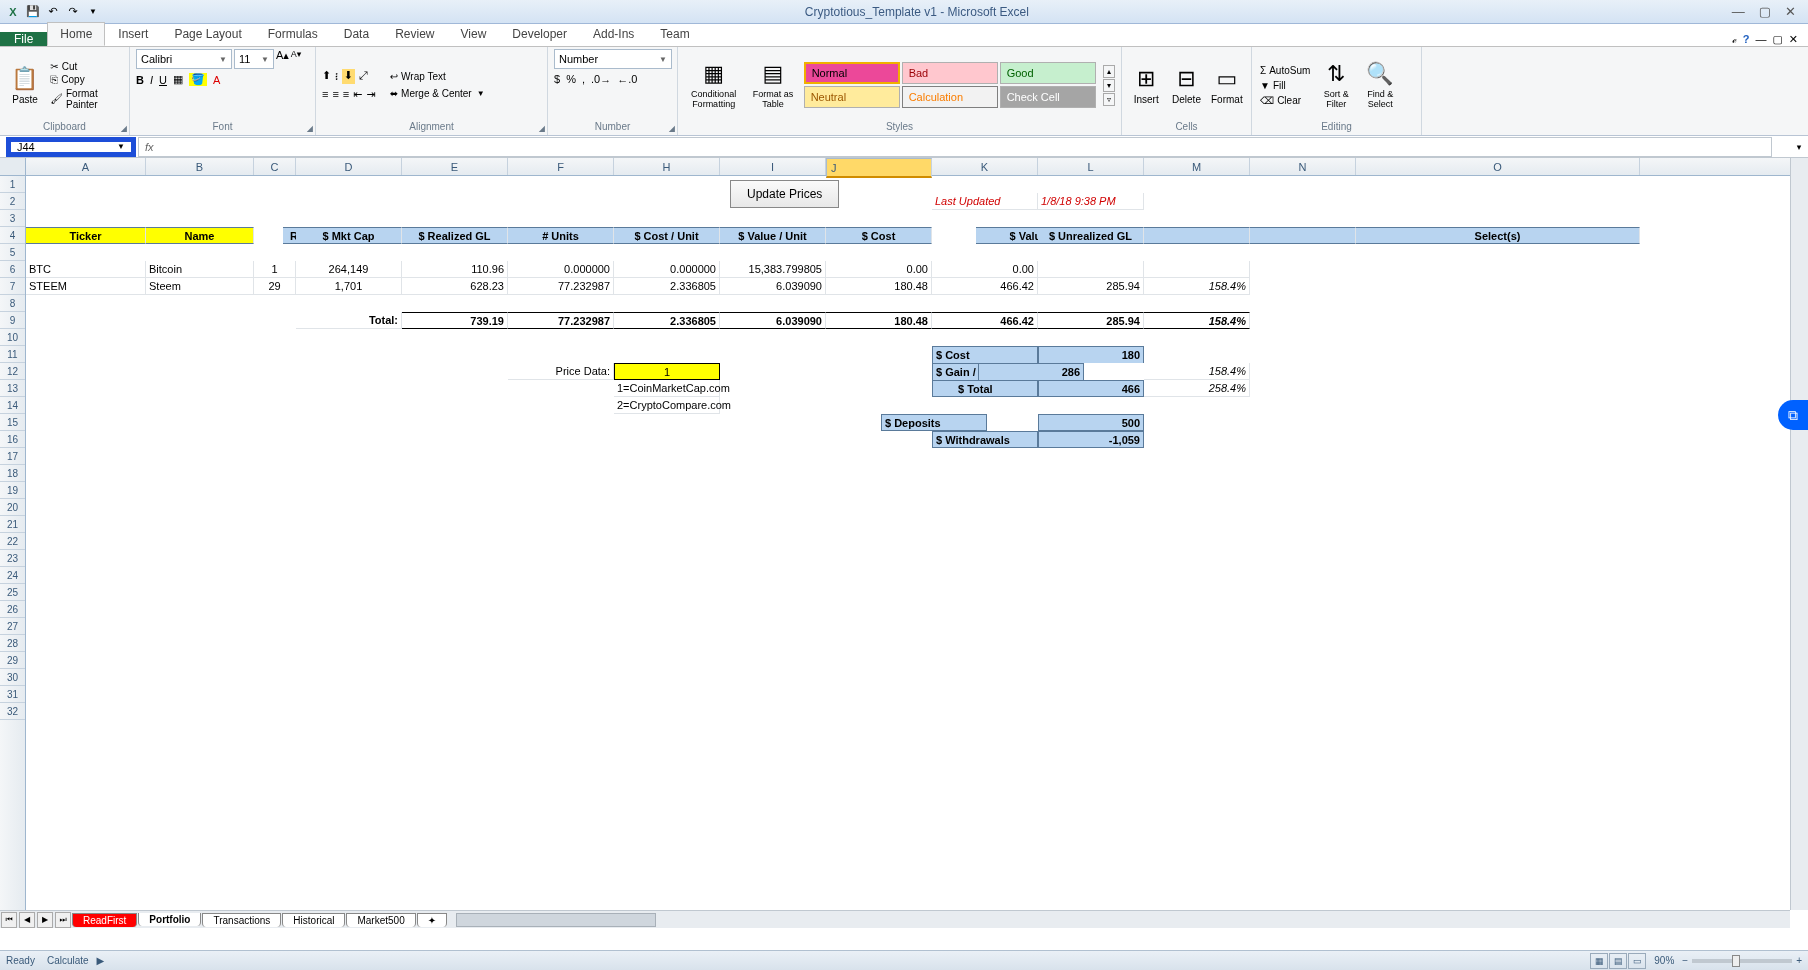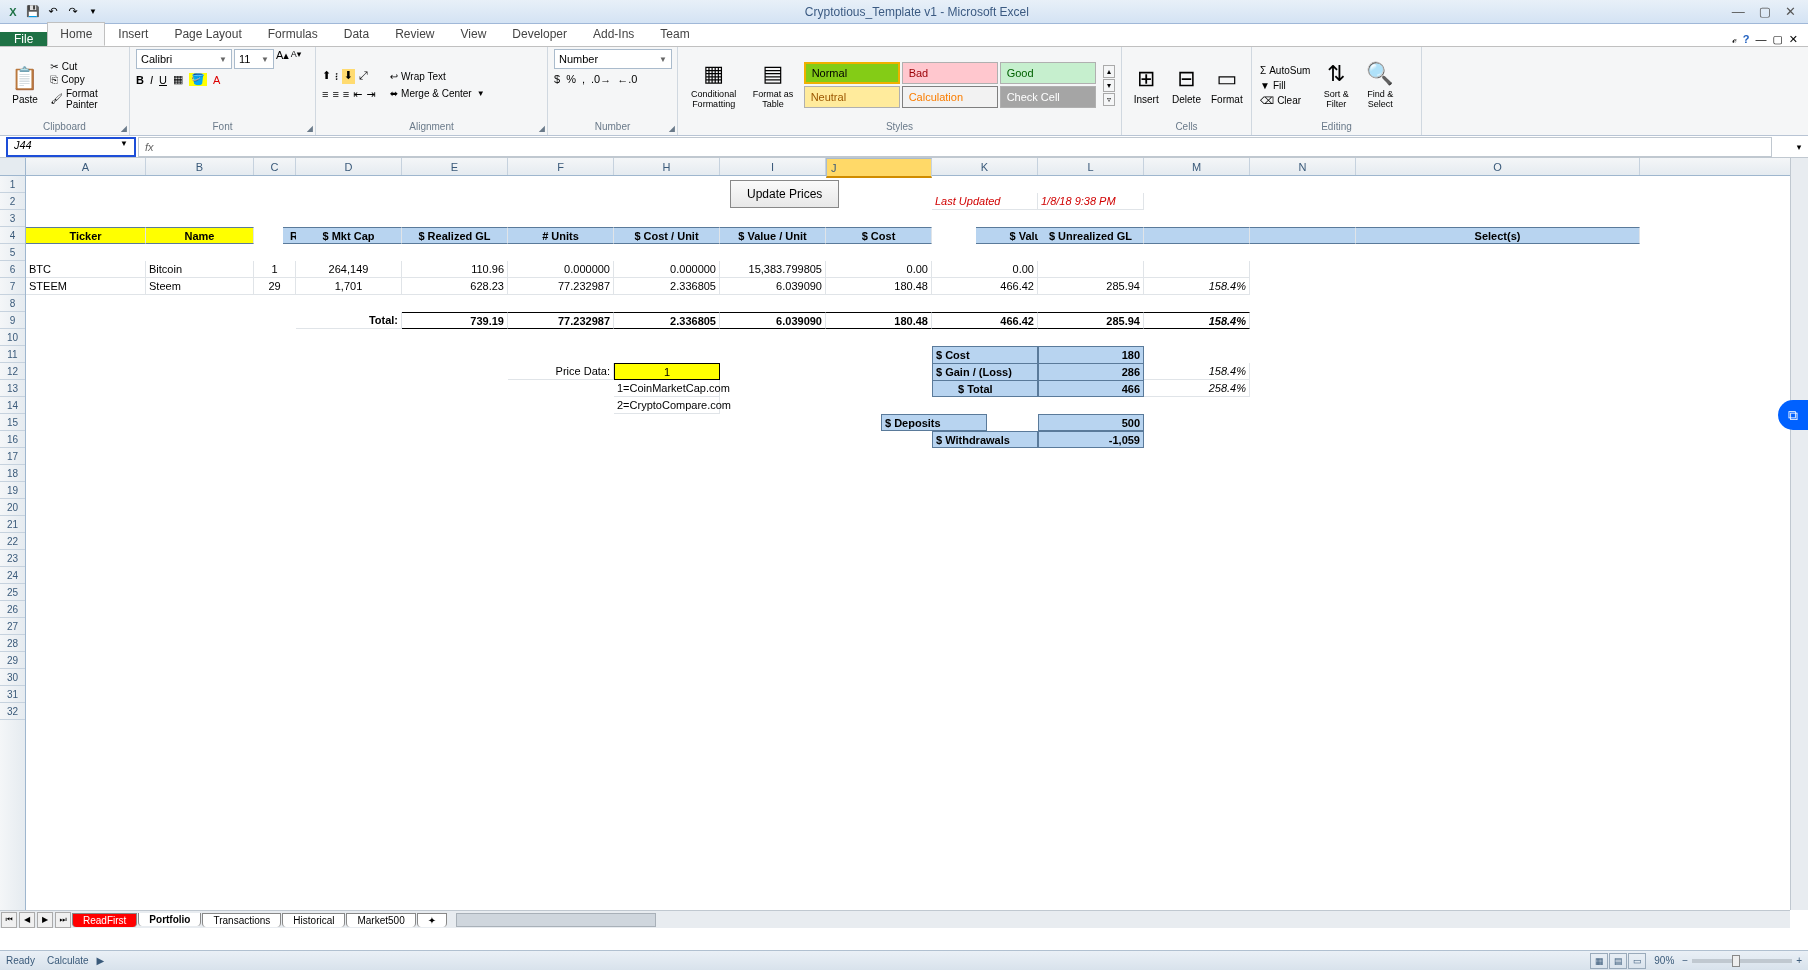--- a/index.html
+++ b/index.html
@@ -18,28 +18,28 @@
 .ribbon{height:90px;background:#f5f6f7;border-top:1px solid #c0c0c0;border-bottom:1px solid #b8c4d4;display:flex;}
 .rgroup{border-right:1px solid #d0d8e0;padding:2px 6px;display:flex;flex-direction:column;justify-content:space-between;position:relative;}
 .rgroup-label{text-align:center;font-size:10px;color:#6a7a8a;padding-bottom:1px;}
 .rgroup-body{flex:1;display:flex;align-items:center;gap:4px;}
 .big-btn{display:flex;flex-direction:column;align-items:center;justify-content:center;width:44px;height:66px;cursor:pointer;font-size:10px;text-align:center;}
 .big-btn .ico{font-size:22px;margin-bottom:2px;}
 .mini-row{display:flex;align-items:center;gap:3px;font-size:10px;cursor:pointer;padding:1px 2px;}
 .sel{border:1px solid #abc;background:#fff;height:20px;font-size:11px;padding:0 4px;display:flex;align-items:center;justify-content:space-between;}
 .sel .arr{font-size:8px;color:#666;margin-left:4px;}
 .style-cell{width:96px;height:22px;border:1px solid #b0b0b0;display:flex;align-items:center;padding:0 6px;font-size:11px;margin:1px;cursor:pointer;}
-.style-normal{background:#84cc16;border:2px solid #f0b000;}
+.style-normal{background:#ec4899;border:2px solid #f0b000;}
 .style-bad{background:#ffc7ce;color:#9c0006;}
 .style-good{background:#c6efce;color:#006100;}
 .style-neutral{background:#ffeb9c;color:#9c5700;}
 .style-calc{background:#f2f2f2;color:#fa7d00;border:1px solid #7f7f7f;}
 .style-check{background:#a5a5a5;color:#fff;}
 .form-bar{height:22px;display:flex;align-items:center;border-bottom:1px solid #c0c8d0;background:#fff;}
-.name-box{width:130px;border:2px solid #1d4ed8;height:20px;margin-left:6px;display:flex;padding:0 6px;font-size:11px;justify-content:center;background:#fff;font-style:italic;}
+.name-box{width:130px;border:5px solid #1d4ed8;height:20px;margin-left:6px;display:flex;align-items:center;padding:0 6px;font-size:11px;justify-content:center;background:#fff;}
 .fx-area{display:flex;align-items:center;flex:1;border:1px solid #c0c8d0;height:20px;margin-left:2px;margin-right:18px;}
 .fx-label{padding:0 6px;color:#666;font-style:italic;}
 .fx-input{flex:1;border:none;outline:none;height:18px;font-size:11px;padding:0 4px;}
 .form-expand{width:18px;}
 .sheet-area{position:relative;height:770px;overflow:hidden;}
 .col-headers{display:flex;height:18px;background:linear-gradient(#f4f6f8,#e5ebF0);border-bottom:1px solid #9eb6ce;position:absolute;top:0;left:0;right:18px;}
 .corner{width:26px;border-right:1px solid #9eb6ce;background:#e5ebf0;}
 .col-h{border-right:1px solid #c6d2de;text-align:center;font-size:11px;color:#3a5a7a;line-height:18px;cursor:pointer;}
 .col-h.sel{background:#ffd968;border-bottom:2px solid #d08c00;}
 .row-headers{position:absolute;top:18px;left:0;width:26px;bottom:18px;background:linear-gradient(90deg,#f4f6f8,#e5ebf0);border-right:1px solid #9eb6ce;}
@@ -402,21 +402,21 @@
       <div class="gcell bold tot-line r" style="left: 906px; top: 136px; width: 106px;">466.42</div>
       <div class="gcell bold tot-line r" style="left: 1012px; top: 136px; width: 106px;">285.94</div>
       <div class="gcell bold ital tot-line r" style="left: 1118px; top: 136px; width: 106px;">158.4%</div>
       <div class="gcell  r" style="left: 482px; top: 187px; width: 106px;">Price Data:</div>
       <div class="gcell yel c" style="left: 588px; top: 187px; width: 106px; border: 1.5px solid rgb(0, 0, 0);">1</div>
       <div class="gcell  " style="left: 588px; top: 204px; width: 106px;">1=CoinMarketCap.com</div>
       <div class="gcell  " style="left: 588px; top: 221px; width: 106px;">2=CryptoCompare.com</div>
       <div class="gcell sum-box " style="left: 906px; top: 170px; width: 106px; border-bottom: none;">$ Cost</div>
       <div class="gcell sum-box r" style="left: 1012px; top: 170px; width: 106px; border-bottom: none;">180</div>
       <div class="gcell sum-box " style="left: 906px; top: 187px; width: 106px; border-bottom: none;">$ Gain / (Loss)</div>
-      <div class="gcell sum-box r" style="left: 1012px; top: 187px; width: 106px; border-bottom: none;">286</div>
+      <div class="gcell sum-box r" style="left: 952px; top: 187px; width: 106px; border-bottom: none;">286</div>
       <div class="gcell ital r" style="left: 1118px; top: 187px; width: 106px;">158.4%</div>
       <div class="gcell sum-box " style="left: 906px; top: 204px; width: 106px; border-bottom: 1.5px solid rgb(90, 122, 154); padding-left: 25px;">$ Total</div>
       <div class="gcell sum-box r" style="left: 1012px; top: 204px; width: 106px; border-bottom: 1.5px solid rgb(90, 122, 154);">466</div>
       <div class="gcell ital r" style="left: 1118px; top: 204px; width: 106px;">258.4%</div>
       <div class="gcell sum-box " style="left: 855px; top: 238px; width: 106px;">$ Deposits</div>
       <div class="gcell sum-box r" style="left: 1012px; top: 238px; width: 106px;">500</div>
       <div class="gcell sum-box " style="left: 906px; top: 255px; width: 106px;">$ Withdrawals</div>
       <div class="gcell sum-box r" style="left: 1012px; top: 255px; width: 106px;">-1,059</div>
     </div>
   <div class="vscroll"></div>

